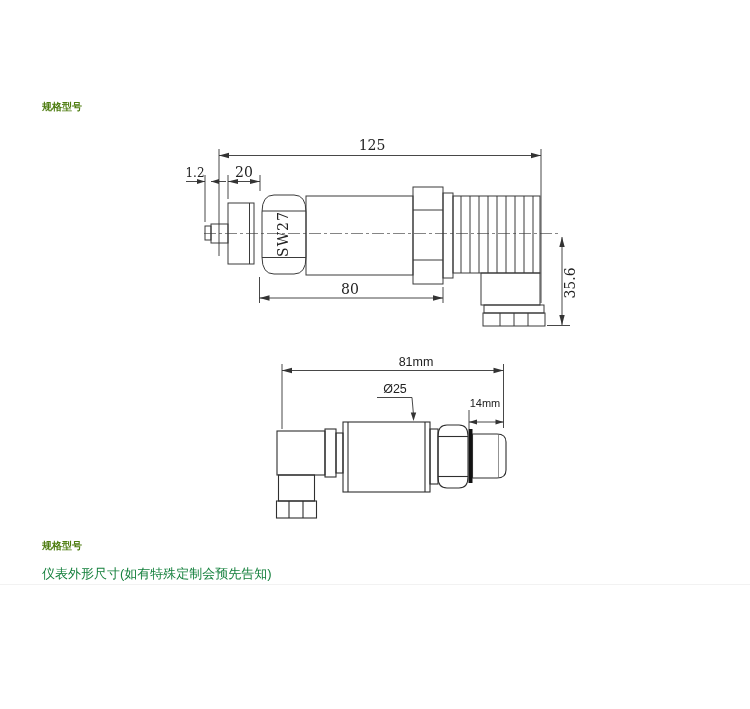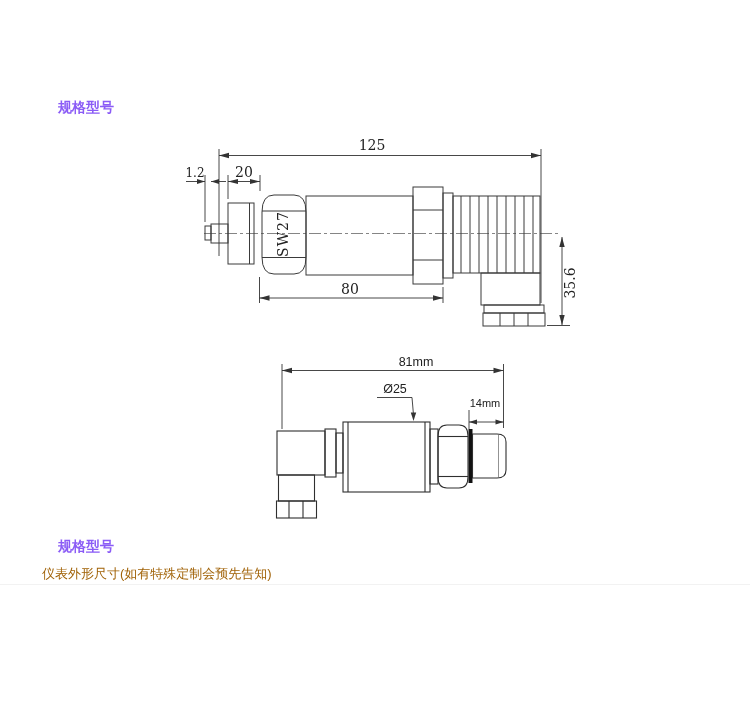--- a/index.html
+++ b/index.html
@@ -1,27 +1,27 @@
 <!DOCTYPE html>
 <html><head>
 <meta charset="utf-8">
 <style>
   html,body{margin:0;padding:0;}
   body{
     width:750px;height:709px;position:relative;background:#ffffff;
     font-family:"Liberation Sans", sans-serif;color:#333;overflow:hidden;
   }
   .sec-title{
-    position:absolute;left:42px;font-size:14px;font-weight:bold;color:#8b5cf6;
-    line-height:16px;white-space:nowrap;margin-left:16px;
+    position:absolute;left:42px;font-size:10px;font-weight:bold;color:#4d7c0f;
+    line-height:16px;white-space:nowrap;
   }
   #spec-title{top:99px;}
   #outline-title{top:538px;}
   .sec-note{
-    position:absolute;left:42px;top:566px;font-size:13px;color:#a16207;
+    position:absolute;left:42px;top:566px;font-size:13px;color:#15803d;
     line-height:15px;white-space:nowrap;
   }
   .drawing{position:absolute;}
   #drawing1{left:180px;top:135px;width:420px;height:200px;}
   #drawing2{left:255px;top:350px;width:270px;height:175px;}
   .divider{position:absolute;left:0;top:584px;width:750px;height:1px;background:#f2f2f2;}
   svg .outline{stroke:#3a3a3a;stroke-width:1;fill:none;}
   svg .outline2{stroke:#2f2f2f;stroke-width:1.1;fill:none;}
   svg .dim{stroke:#333;stroke-width:0.9;fill:none;}
   svg .arrow{fill:#333;stroke:none;}

